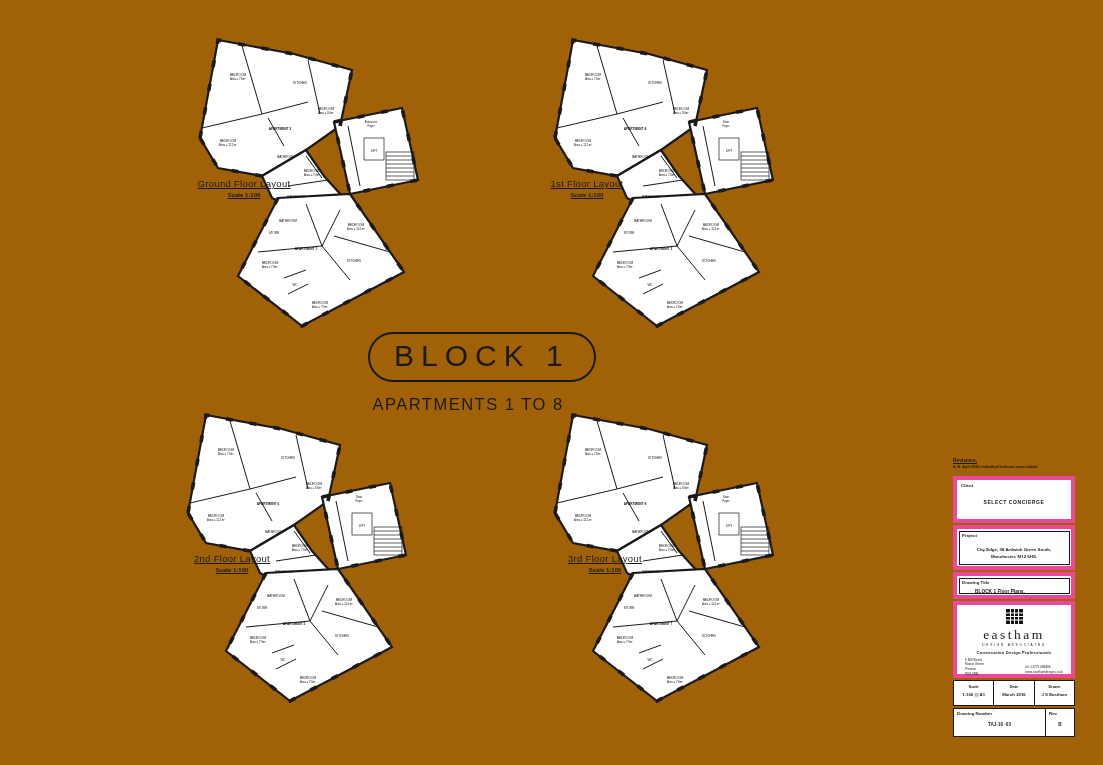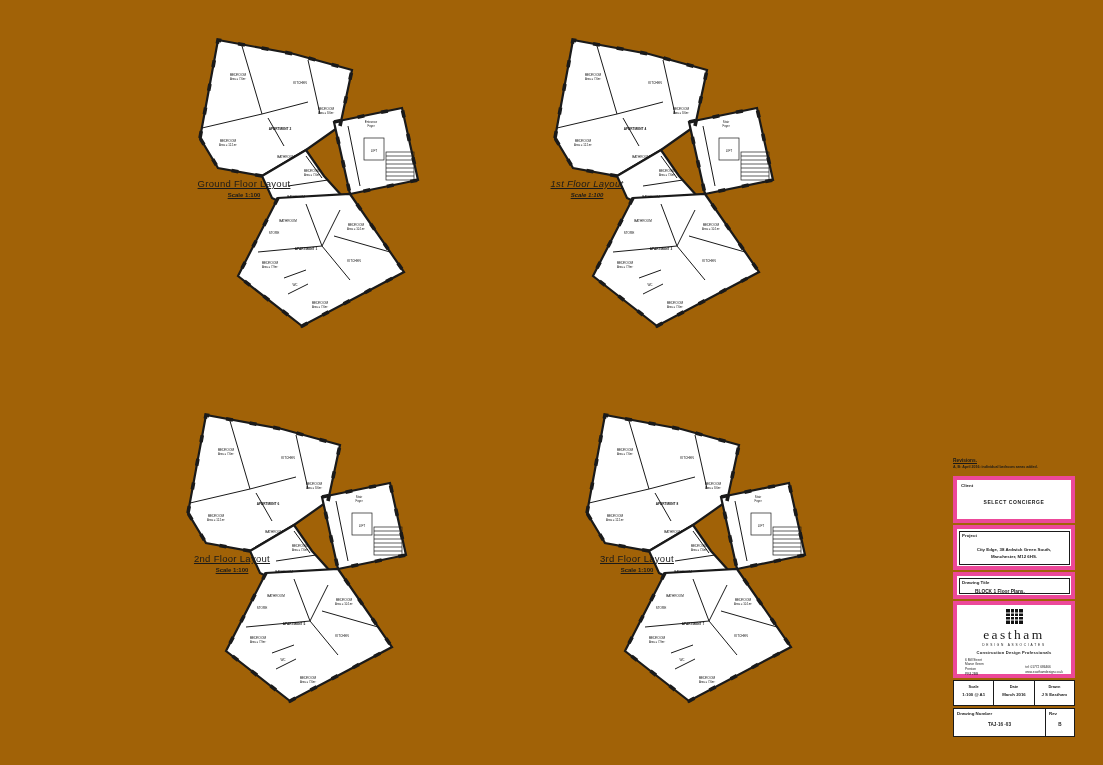--- a/index.html
+++ b/index.html
@@ -4,21 +4,21 @@
 <style>
   html,body{margin:0;padding:0;background:#ffffff;}
   .sheet{
     position:relative;width:1103px;height:765px;background:#a16207;
     font-family:"Liberation Sans",sans-serif;color:#1a1a1a;overflow:hidden;
   }
   
   .plan{position:absolute;width:236px;height:306px;}
   .plan svg{width:236px;height:306px;display:block;}
   .plan-label{position:absolute;left:0;top:152px;width:112px;text-align:center;}
-  .plan--first .plan-label{left:-12px;font-style:italic;}
+  .plan--first .plan-label{left:-12px;}
   .plan--third .plan-label{left:6px;}
   .plan-name{font-size:9.5px;text-decoration:underline;white-space:nowrap;letter-spacing:.3px;}
   .plan-scale{font-size:6px;font-weight:bold;text-decoration:underline;margin-top:3px;}
   
   .wall{fill:#ffffff;stroke:#1a1a1a;stroke-width:2.2;stroke-linejoin:miter;}
   .win{fill:none;stroke:#1a1a1a;stroke-width:3.6;stroke-dasharray:7 17;}
   .iwall{stroke:#1a1a1a;stroke-width:1;}
   .thin{fill:none;stroke:#1a1a1a;stroke-width:.7;}
   .plan text{fill:#111;text-anchor:middle;font-family:"Liberation Sans",sans-serif;font-size:3.1px;}
   .plan text .l2{font-size:2.8px;}
@@ -234,21 +234,21 @@
         <text x="168" y="200" class=""><tspan x="168" dy="0" class="">BEDROOM</tspan><tspan x="168" dy="4" class="l2">Area = 10.1m²</tspan></text>
         <text x="107" y="260" class=""><tspan x="107" dy="0" class="">WC</tspan></text>
         <text x="132" y="278" class=""><tspan x="132" dy="0" class="">BEDROOM</tspan><tspan x="132" dy="4" class="l2">Area = 7.6m²</tspan></text>
       </svg>
     <div class="plan-label">
       <div class="plan-name">2nd Floor Layout</div>
       <div class="plan-scale">Scale 1:100</div>
     </div>
   </div>
 
-  <div class="plan plan--third" style="left:575px;top:401px;">
+  <div class="plan plan--third" style="left:543px;top:401px;">
     <svg viewBox="0 0 236 306">
         <polygon points="12,112 30,14 106,28 164,44 152,100 118,124 74,150 30,142" class="wall"></polygon>
         <polygon points="146,96 214,82 230,154 162,168" class="wall"></polygon>
         <polygon points="74,150 118,124 136,150 154,170 116,188 84,172" class="wall"></polygon>
         <polygon points="50,250 90,172 162,168 216,246 114,300" class="wall"></polygon>
         <polyline points="12,112 30,14 106,28 164,44 152,100" class="win"></polyline>
         <polyline points="74,150 30,142 12,112" class="win"></polyline>
         <polyline points="146,96 214,82 230,154 162,168 146,96" class="win"></polyline>
         <polyline points="90,172 50,250 114,300 216,246 162,168" class="win"></polyline>
         <line x1="54" y1="20" x2="74" y2="88" class="iwall"></line>
@@ -292,20 +292,26 @@
         <text x="168" y="200" class=""><tspan x="168" dy="0" class="">BEDROOM</tspan><tspan x="168" dy="4" class="l2">Area = 10.1m²</tspan></text>
         <text x="107" y="260" class=""><tspan x="107" dy="0" class="">WC</tspan></text>
         <text x="132" y="278" class=""><tspan x="132" dy="0" class="">BEDROOM</tspan><tspan x="132" dy="4" class="l2">Area = 7.6m²</tspan></text>
       </svg>
     <div class="plan-label">
       <div class="plan-name">3rd Floor Layout</div>
       <div class="plan-scale">Scale 1:100</div>
     </div>
   </div>
 
+  <div class="banner">
+    <div class="banner-pill">
+      <span>BLOCK 1</span>
+    </div>
+    <div class="banner-sub">APARTMENTS 1 TO 8</div>
+  </div>
 
   <div class="tblock">
 
     <div class="tb-rev">
       <div class="tb-rev-h">Revisions.</div>
       <div class="tb-rev-n">A, B: April 2016: individual bedroom areas added.</div>
     </div>
 
     <div class="tb-box client-box">
       <div class="tb-label">Client</div>

